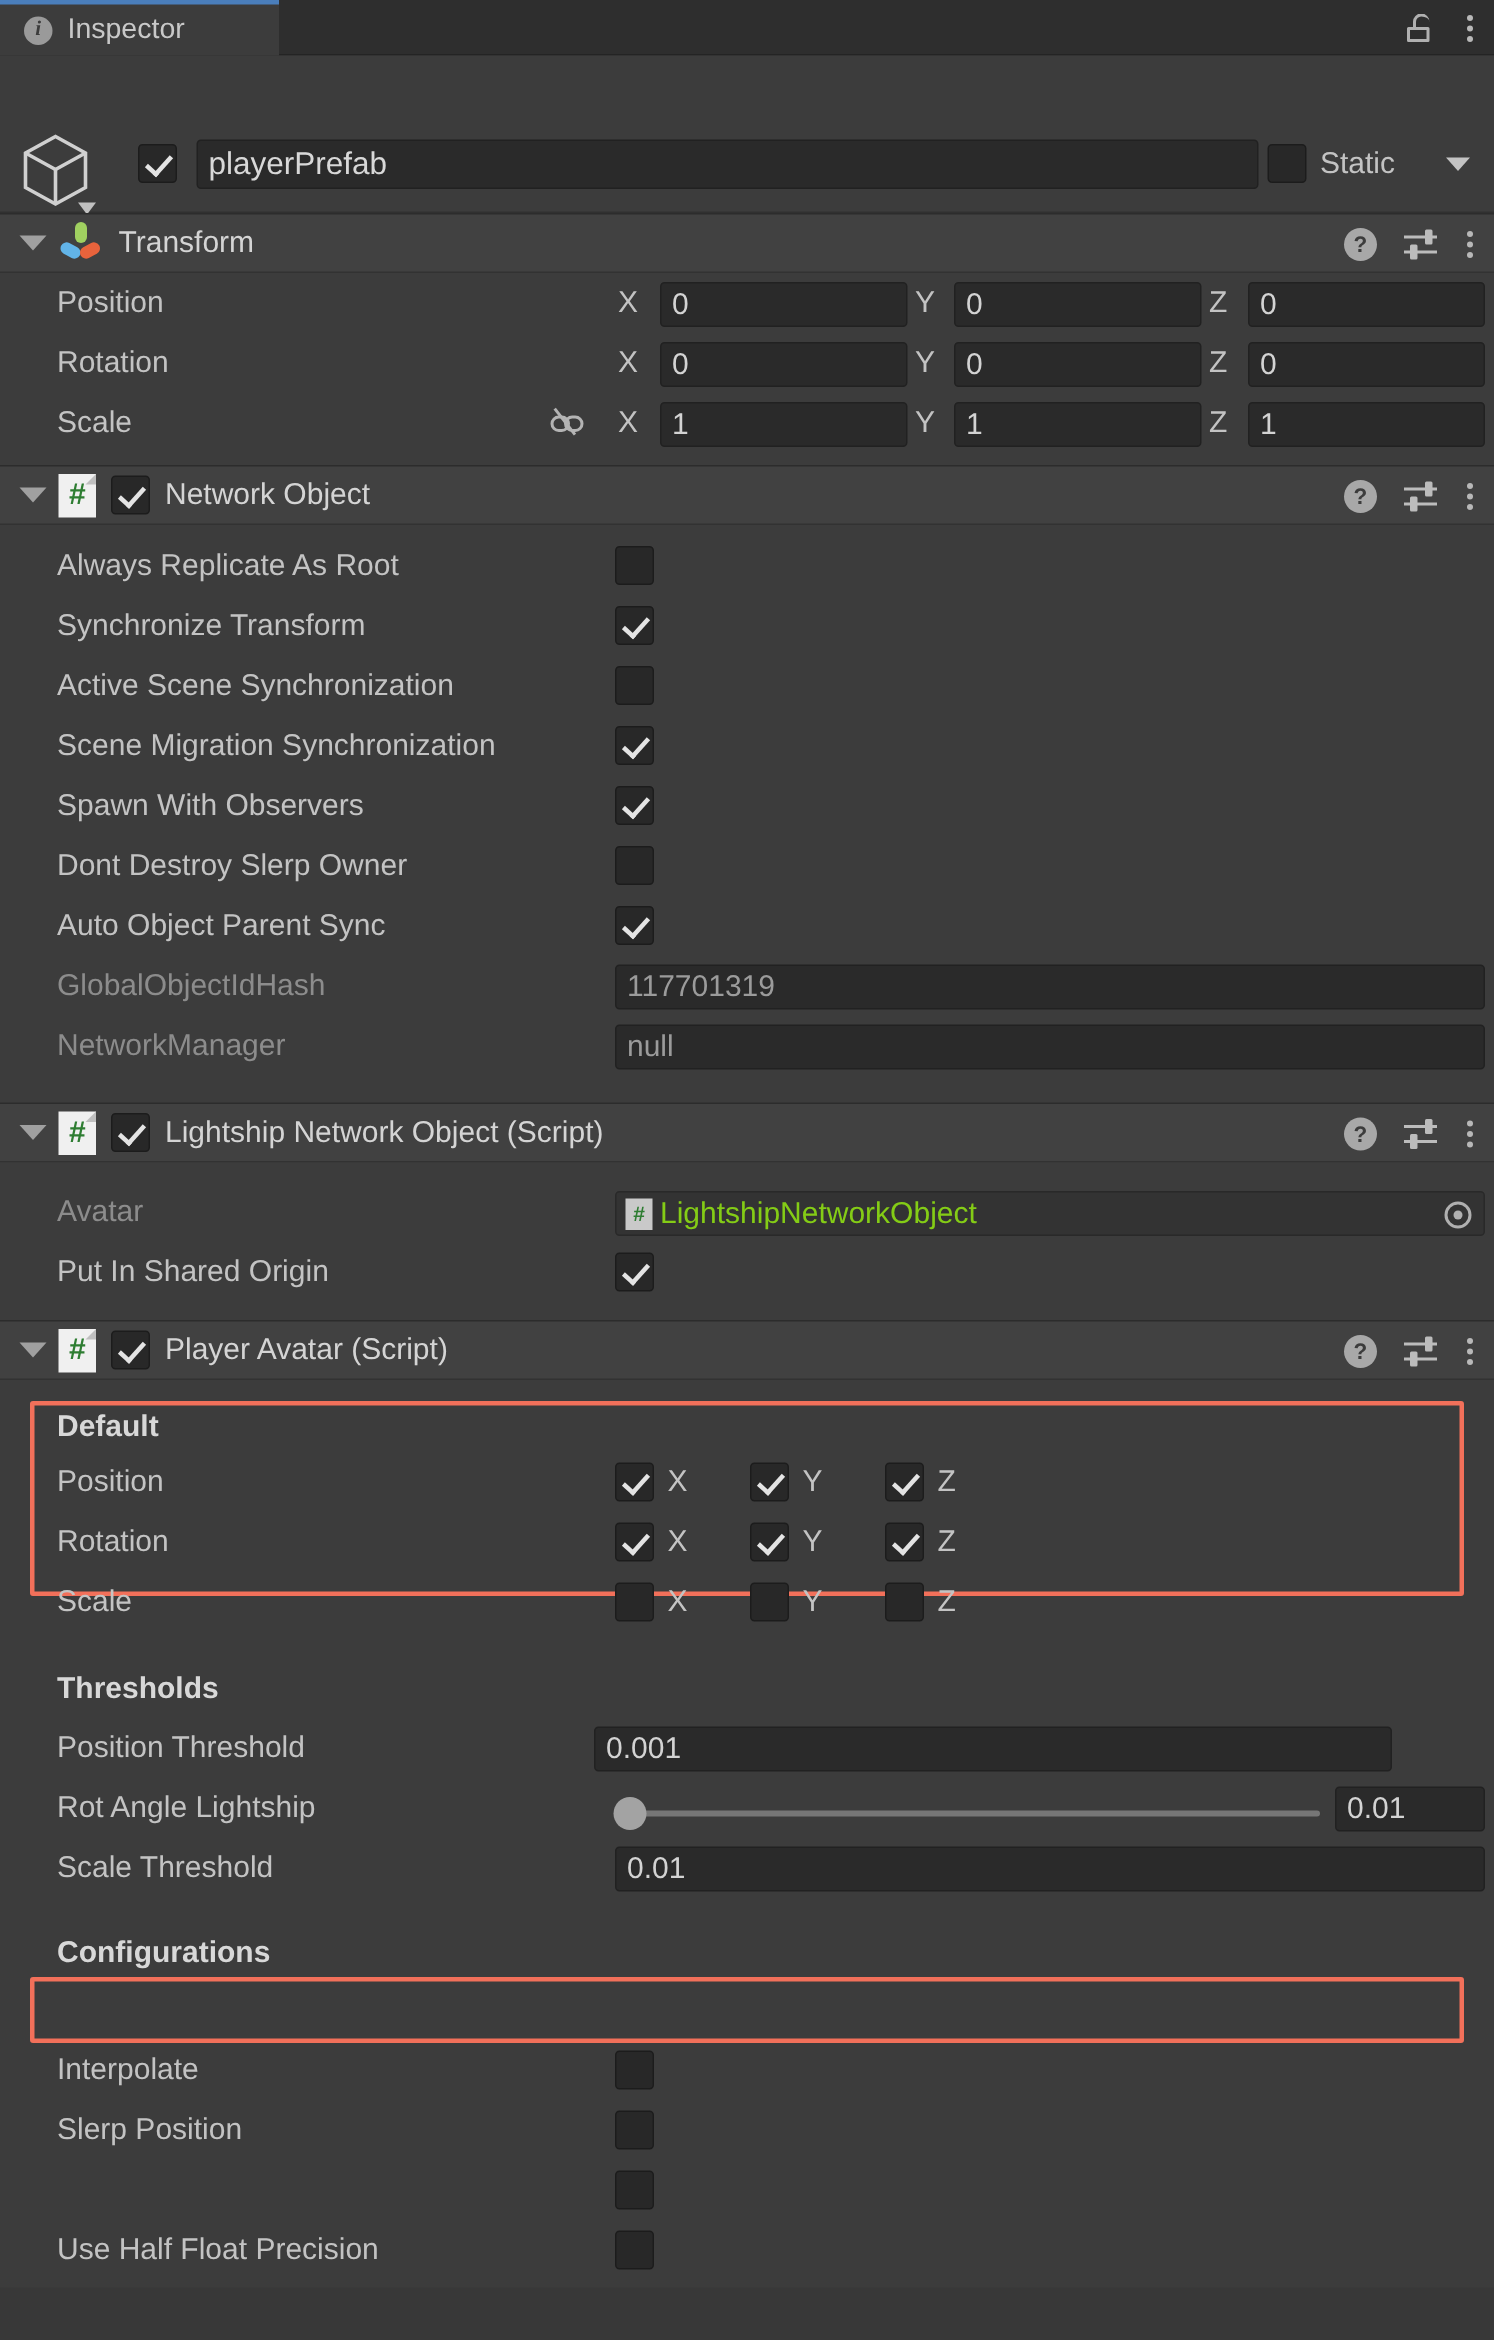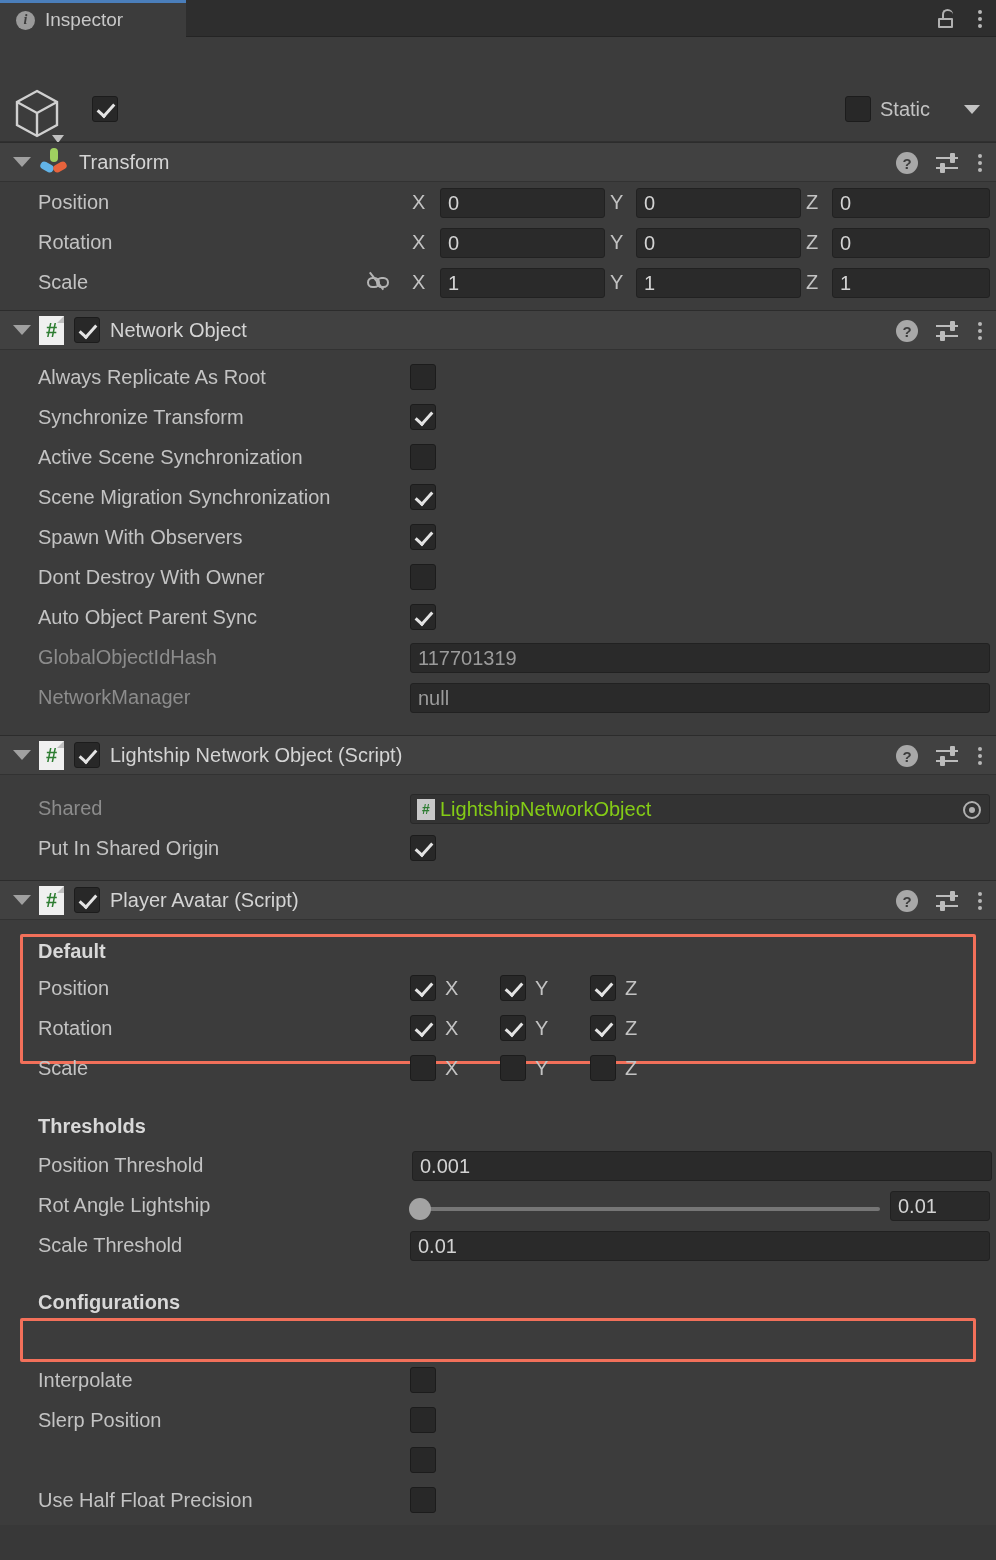--- a/index.html
+++ b/index.html
@@ -334,20 +334,21 @@
 <div class="obj-header">
   <span class="prefab-icon">
     <svg width="52" height="54" viewBox="0 0 52 54">
       <polygon points="25,4 45,15 45,38 25,49 5,38 5,15" fill="none" stroke="#d0d0d0" stroke-width="2.4"></polygon>
       <polyline points="5,15 25,26 45,15" fill="none" stroke="#d0d0d0" stroke-width="2.4"></polyline>
       <line x1="25" y1="26" x2="25" y2="49" stroke="#d0d0d0" stroke-width="2.4"></line>
     </svg>
     <span class="tri"></span>
   </span>
   <span class="cb checked name-cb"></span>
+  <div class="name-field">playerPrefab</div>
   <span class="cb static-cb"></span>
   <span class="static-label">Static</span>
   <span class="static-arrow"></span>
 
   <span class="tag-label">Tag</span>
   <div class="dropdown" id="tag-dd">
     <span>Cube</span>
     <span class="dd-arrow"></span>
   </div>
   <span class="layer-label">Layer</span>
@@ -453,21 +454,21 @@
   </div>
   <div class="row" style="position:absolute;top:127px;left:0;right:0">
     <span class="lbl">Scene Migration Synchronization</span>
     <span class="cb checked" style="position:absolute;left:410px;top:7px"></span>
   </div>
   <div class="row" style="position:absolute;top:167px;left:0;right:0">
     <span class="lbl">Spawn With Observers</span>
     <span class="cb checked" style="position:absolute;left:410px;top:7px"></span>
   </div>
   <div class="row" style="position:absolute;top:207px;left:0;right:0">
-    <span class="lbl">Dont Destroy With Owner</span>
+    <span class="lbl">Dont Destroy Slerp Owner</span>
     <span class="cb" style="position:absolute;left:410px;top:7px"></span>
   </div>
   <div class="row" style="position:absolute;top:247px;left:0;right:0">
     <span class="lbl">Auto Object Parent Sync</span>
     <span class="cb checked" style="position:absolute;left:410px;top:7px"></span>
   </div>
   <div class="row" style="position:absolute;top:287px;left:0;right:0">
     <span class="lbl dim">GlobalObjectIdHash</span>
     <div class="field dim" style="left:410px;top:6px;width:580px">117701319</div>
   </div>
@@ -492,21 +493,21 @@
       </span>
     <span class="kebab">
         <i></i>
         <i></i>
         <i></i>
       </span>
   </span>
 </div>
 <div class="section" style="height:105px">
   <div class="row" style="position:absolute;top:13px;left:0;right:0">
-    <span class="lbl dim">Shared</span>
+    <span class="lbl dim">Avatar</span>
     <div class="objfield" style="left:410px;top:6px;width:580px">
       <span class="mini-script">#</span>
       <span class="oftxt">LightshipNetworkObject</span>
       <span class="picker">
           <i></i>
         </span>
     </div>
   </div>
   <div class="row" style="position:absolute;top:53px;left:0;right:0">
     <span class="lbl">Put In Shared Origin</span>
@@ -566,21 +567,21 @@
     <span class="cb" style="position:absolute;left:500px;top:7px"></span>
     <span class="axis-lbl" style="left:535px">Y</span>
     <span class="cb" style="position:absolute;left:590px;top:7px"></span>
     <span class="axis-lbl" style="left:625px">Z</span>
   </div>
 
   <span class="grouphdr" style="top:195px">Thresholds</span>
 
   <div class="row" style="position:absolute;top:225px;left:0;right:0">
     <span class="lbl">Position Threshold</span>
-    <div class="field" style="left:412px;top:6px;width:580px">0.001</div>
+    <div class="field" style="left:396px;top:6px;width:532px">0.001</div>
   </div>
 
   <div class="row" style="position:absolute;top:265px;left:0;right:0">
     <span class="lbl">Rot Angle Lightship</span>
     <div class="slider-track" style="left:410px;width:470px"></div>
     <div class="slider-knob" style="left:409px"></div>
     <div class="field" style="left:890px;top:6px;width:100px">0.01</div>
   </div>
 
   <div class="row" style="position:absolute;top:305px;left:0;right:0">

